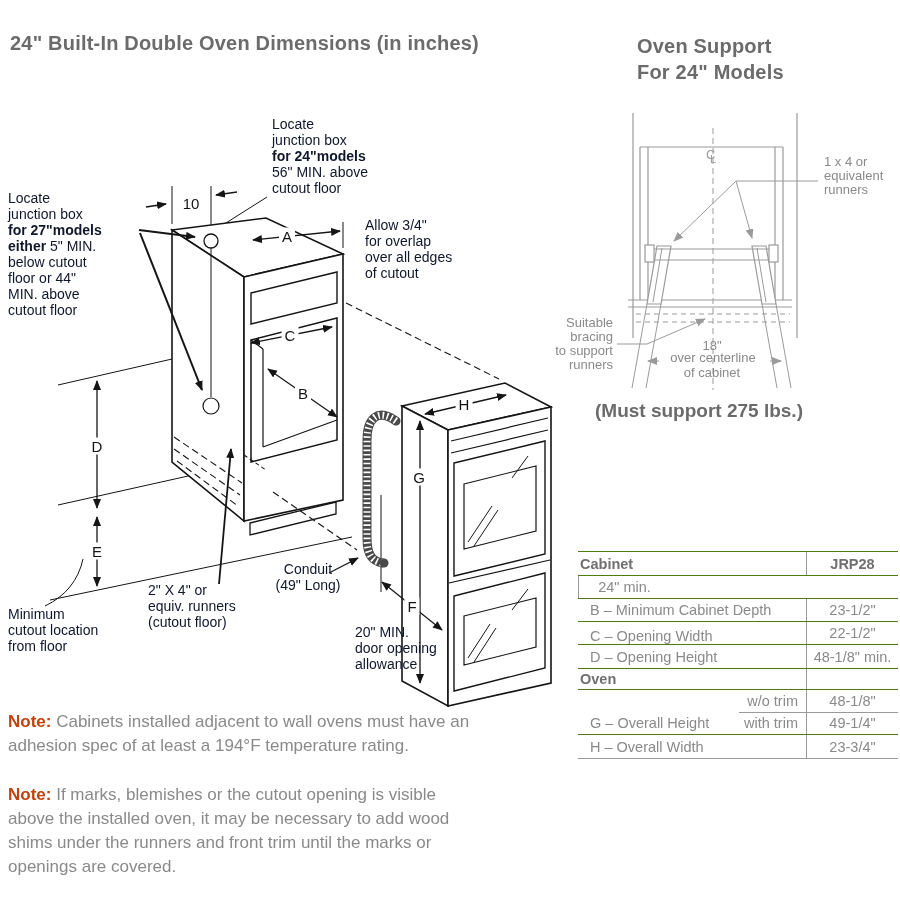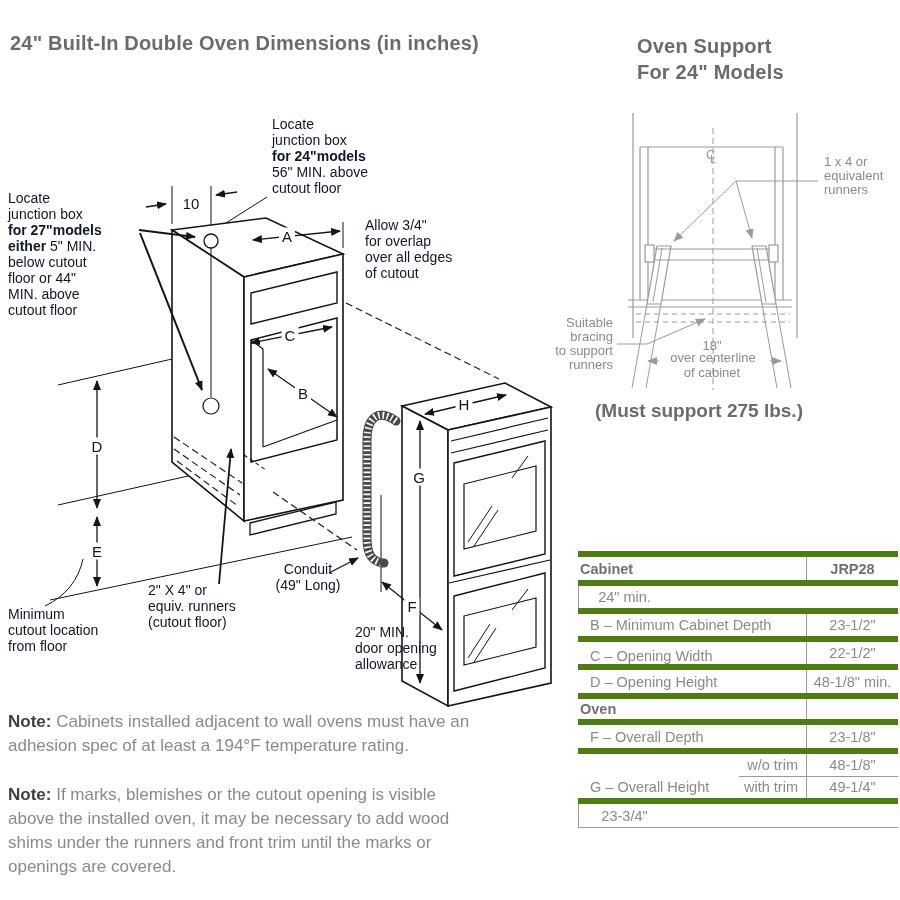--- a/index.html
+++ b/index.html
@@ -6,25 +6,25 @@
   body{font-family:"Liberation Sans", sans-serif;}
   #canvas{position:relative;width:900px;height:900px;background:#fff;overflow:hidden;}
   #lineart{position:absolute;left:0;top:0;}
   .h1{position:absolute;font-size:20px;font-weight:bold;color:#6b6b6b;letter-spacing:.2px;}
   .blk{position:absolute;font-size:14px;line-height:16px;color:#0f172a;white-space:pre-line;}
   .blk b{font-weight:bold;}
   .gry{position:absolute;font-size:13px;line-height:14px;color:#8a8a8a;white-space:pre-line;}
   .dim{position:absolute;font-size:15px;color:#151515;background:#fff;padding:0 3px;transform:translate(-50%,-50%);}
   .must{position:absolute;font-size:19px;font-weight:bold;color:#6b6b6b;}
   .note{position:absolute;width:470px;font-size:17px;line-height:24px;color:#8a8a8a;}
-  .note b{color:#404040;}
+  .note b{color:#c2410c;}
   .cl{position:absolute;color:#9a9a9a;}
   
   .spec{position:absolute;left:578px;top:551px;width:320px;border-bottom:1px solid #9a9a9a;color:#8a8a8a;font-size:14.5px;}
-  .trow{position:relative;display:flex;align-items:center;border-top:6px solid #4d7c0f;}
+  .trow{position:relative;display:flex;align-items:center;border-top:1px solid #4d7c0f;}
   .tlab{flex:1;padding-left:12px;}
   .tlab2{flex:1;padding-left:2px;}
   .tsub{width:76px;text-align:right;padding-right:8px;}
   .tval{width:91px;align-self:stretch;border-left:1px solid #9a9a9a;display:flex;align-items:center;justify-content:center;text-align:center;}
   .bold{font-weight:bold;color:#707070;}
   .partline{position:absolute;height:1px;background:#9a9a9a;left:161px;right:0;}
   .e2{padding-left:24px;}
 </style>
 </head>
 <body>
@@ -253,36 +253,33 @@
     <span class="tval">22-1/2"</span>
   </div>
   <div class="trow" style="height:23px;gap:28px;">
     <span class="tlab">D – Opening Height</span>
     <span class="tval">48-1/8" min.</span>
   </div>
   <div class="trow" style="height:20px;">
     <span class="tlab2 bold">Oven</span>
     <span class="tval"></span>
   </div>
-  <div class="trow" style="height:23px;">
-    <span class="tlab">F – Overall Depth</span>
-    <span class="tval">23-1/8"</span>
-  </div>
   <div class="trow" style="height:22px;">
     <span class="tlab"></span>
     <span class="tsub">w/o trim</span>
     <span class="tval">48-1/8"</span>
   </div>
   <div class="trow" style="height:22px;border-top:none;">
     <div class="partline" style="top:0;"></div>
     <span class="tlab">G – Overall Height</span>
     <span class="tsub">with trim</span>
     <span class="tval">49-1/4"</span>
   </div>
   <div class="trow" style="height:23px;">
+    <span class="tlab">H – Overall Width</span>
     <span class="tval">23-3/4"</span>
   </div>
 </div>
 
 <div class="note" style="left:8px;top:710px;"><b>Note:</b><span> Cabinets installed adjacent to wall ovens must have an adhesion spec of at least a 194°F temperature rating.</span></div>
 <div class="note" style="left:8px;top:783px;"><b>Note:</b><span> If marks, blemishes or the cutout opening is visible above the installed oven, it may be necessary to add wood shims under the runners and front trim until the marks or openings are covered.</span></div>
 
 </div>
 
 </body></html>

